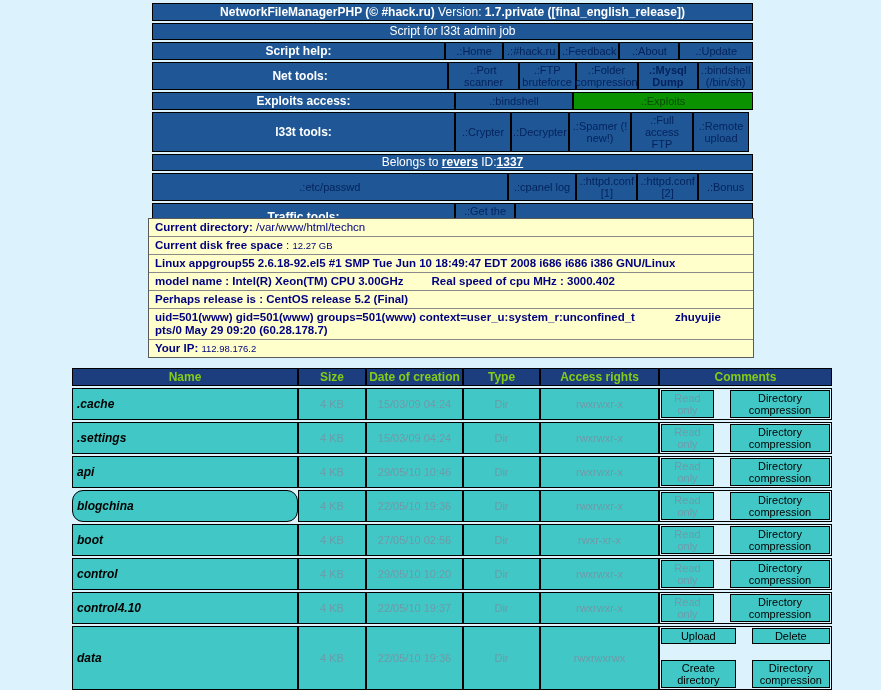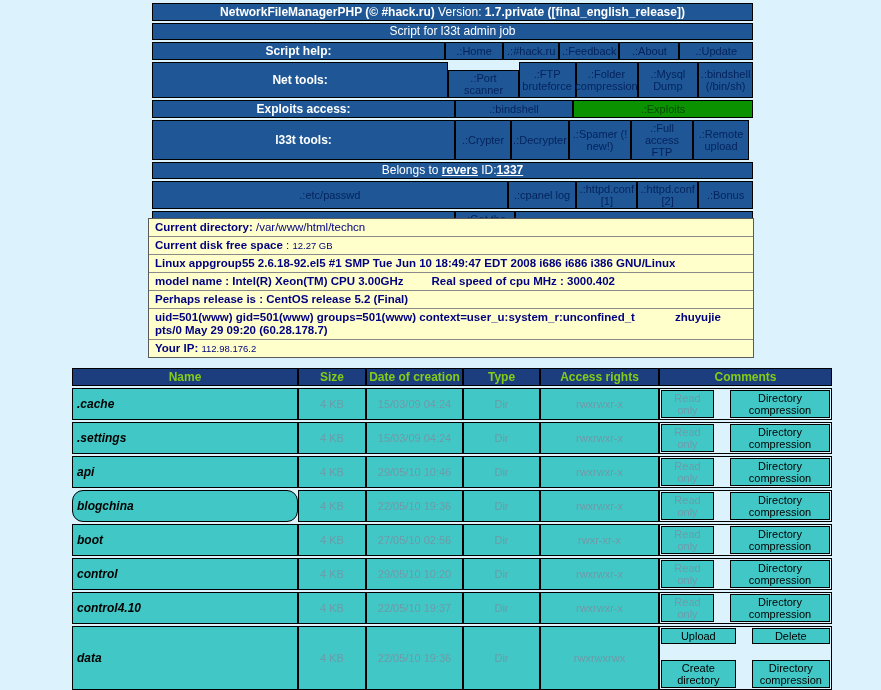--- a/index.html
+++ b/index.html
@@ -86,24 +86,24 @@
     <div class="menu-row">
       <div class="mcell label" style="width: 303px;">Script help:</div>
       <div class="mcell btn" style="width: 60px;">.:Home</div>
       <div class="mcell btn" style="width: 58px;">.:#hack.ru</div>
       <div class="mcell btn" style="width: 62px;">.:Feedback</div>
       <div class="mcell btn" style="width: 62px;">.:About</div>
       <div class="mcell btn" style="width: 76px;">.:Update</div>
     </div>
     <div class="menu-row">
       <div class="mcell label" style="width: 303px;">Net tools:</div>
-      <div class="mcell btn" style="width: 72px; margin-top: 8px;">.:Port scanner</div>
+      <div class="mcell btn" style="width: 72px;">.:Port scanner</div>
       <div class="mcell btn" style="width: 58px;">.:FTP bruteforce</div>
       <div class="mcell btn" style="width: 62px;">.:Folder compression</div>
-      <div class="mcell btn" style="width: 62px;">.:Mysql Dump</div>
+      <div class="mcell btn" style="width: 62px; font-weight: bold;">.:Mysql Dump</div>
       <div class="mcell btn" style="width: 56px;">.:bindshell (/bin/sh)</div>
     </div>
     <div class="menu-row">
       <div class="mcell label" style="width: 303px;">Exploits access:</div>
       <div class="mcell btn" style="width: 118px;">.:bindshell</div>
       <div class="mcell btn green" style="width: 180px;">.:Exploits</div>
     </div>
     <div class="menu-row">
       <div class="mcell label" style="width: 303px;">l33t tools:</div>
       <div class="mcell btn" style="width: 56px;">.:Crypter</div>

